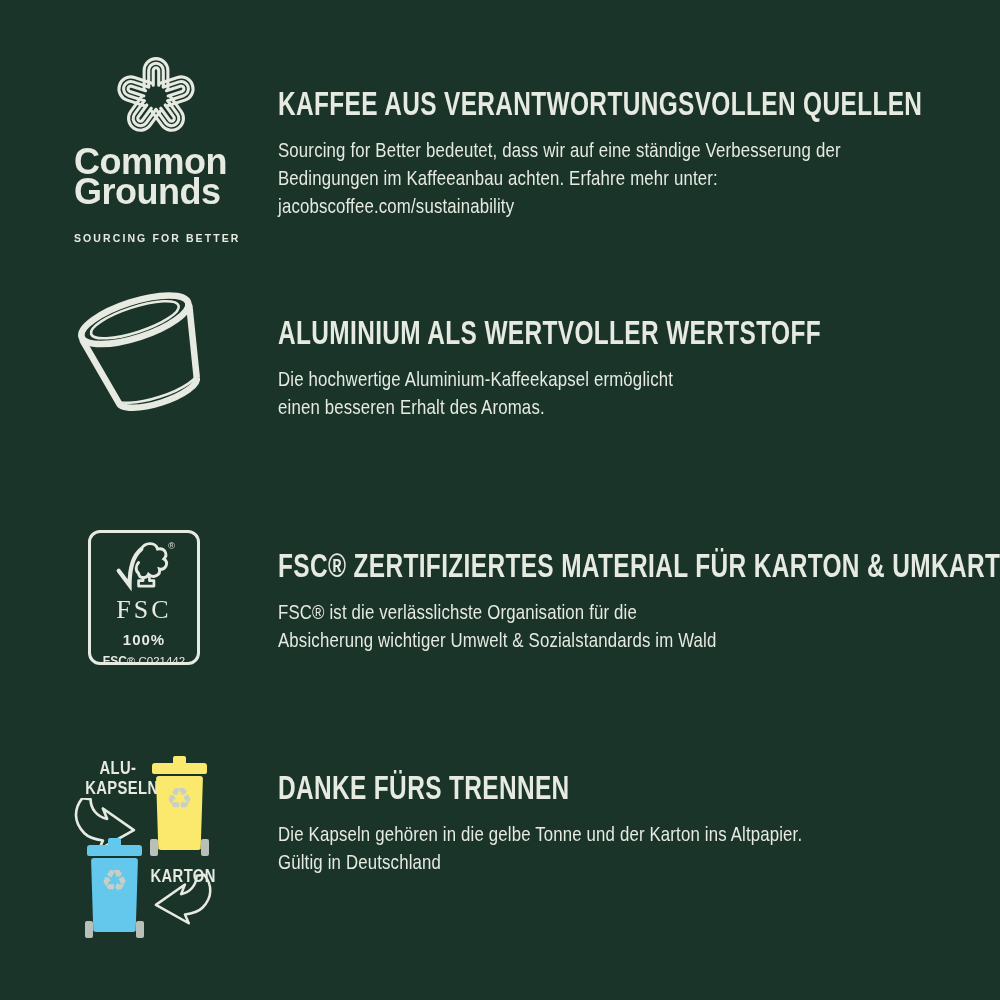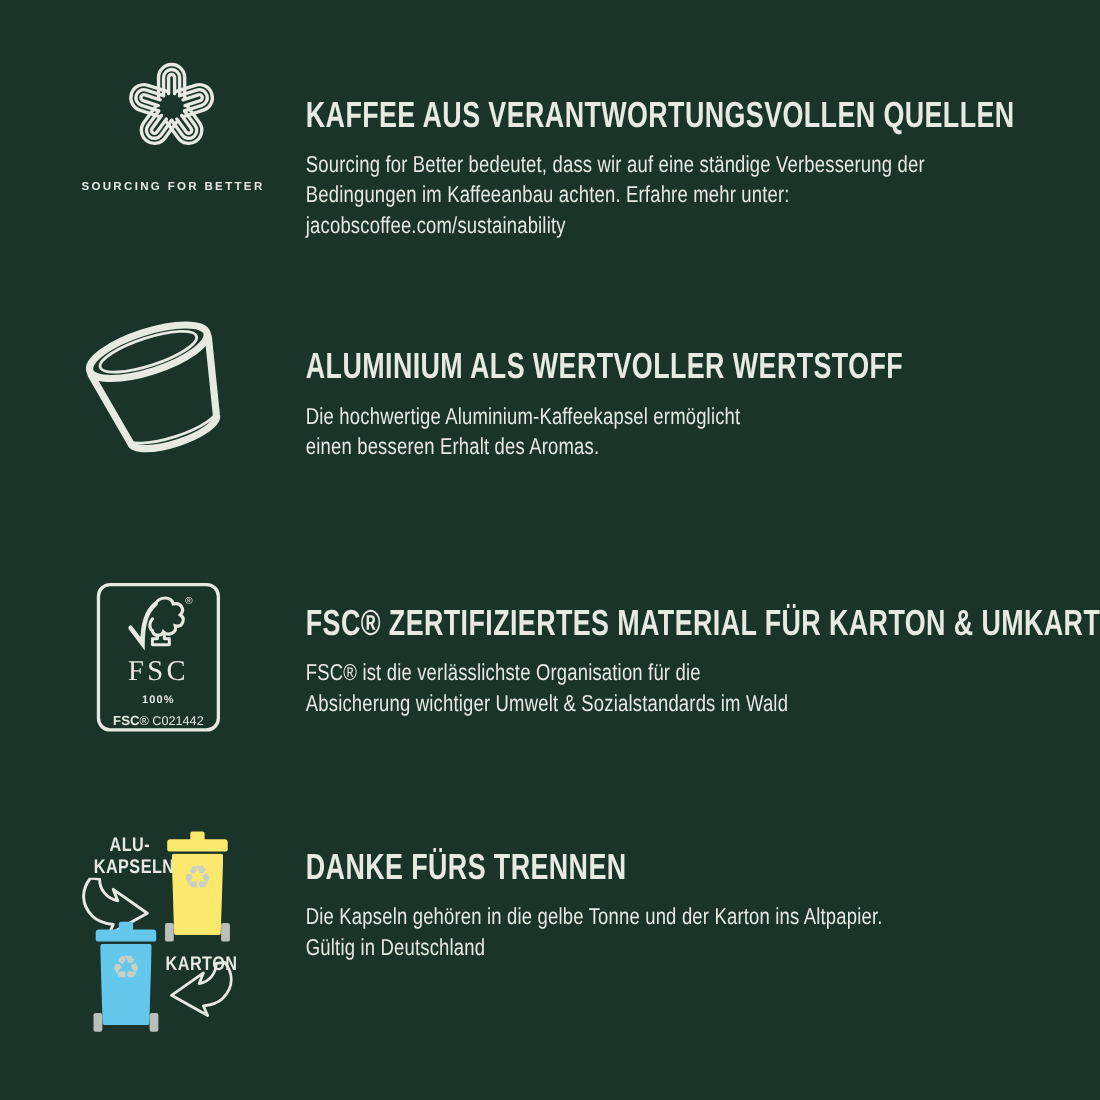--- a/index.html
+++ b/index.html
@@ -25,21 +25,21 @@
   .brand-tagline{font-size:10.5px;font-weight:bold;letter-spacing:2.1px;margin-top:25px;padding-left:14px;white-space:nowrap;}
 
   
   .capsule{position:absolute;left:62px;top:284px;}
 
   
   .fsc{position:absolute;left:88px;top:530px;width:112px;height:135px;border:3px solid #e6eae1;
        border-radius:12px;box-sizing:border-box;text-align:center;}
   .fsc svg{margin:7px auto 0 auto;}
   .fsc-name{font-family:"Liberation Serif",serif;font-size:26px;line-height:1;letter-spacing:3px;margin-top:1px;}
-  .fsc-percent{font-size:10px;font-weight:bold;letter-spacing:1px;margin-top:8px;}
+  .fsc-percent{font-size:15px;font-weight:bold;letter-spacing:1px;margin-top:8px;}
   .fsc-license{font-size:11.5px;margin-top:6px;white-space:nowrap;text-align:center;}
   .fsc-license b{font-size:12px;}
 
   
   .bins{position:absolute;left:56px;top:748px;width:210px;height:200px;text-decoration:underline;}
   .bin{position:absolute;width:55px;height:97px;}
   .bin .wheel{position:absolute;bottom:-3px;width:8px;height:17px;background:#b9c0b9;border-radius:2px;}
   .bin .wheel.l{left:-2px;} .bin .wheel.r{right:-2px;}
   .bin .handle{position:absolute;top:0;left:21px;width:13px;height:9px;border-radius:2px;}
   .bin .lid{position:absolute;top:7px;left:0;width:55px;height:11px;border-radius:3px 3px 2px 2px;}
@@ -70,20 +70,24 @@
           <path d="M-13,-9 L-13,-29 A13,13 0 0 1 13,-29 L13,-9"></path>
           <path d="M-8,-11 L-8,-29 A8,8 0 0 1 8,-29 L8,-11"></path>
           <path d="M-3,-13 L-3,-29 A3,3 0 0 1 3,-29 L3,-13"></path>
         </g>
         <use href="#petal" transform="rotate(72)"></use>
         <use href="#petal" transform="rotate(144)"></use>
         <use href="#petal" transform="rotate(216)"></use>
         <use href="#petal" transform="rotate(288)"></use>
       </g>
     </svg>
+    <div class="brand-name">
+      <div>Common</div>
+      <div>Grounds</div>
+    </div>
     <div class="brand-tagline">SOURCING FOR BETTER</div>
   </div>
 
   <svg class="capsule" width="168" height="156" viewBox="0 0 168 156">
     <g class="stroke" transform="rotate(-18 84 70)">
       <ellipse cx="84" cy="34" rx="56" ry="18" stroke-width="6.5"></ellipse>
       <ellipse cx="84" cy="34" rx="46" ry="12.5" stroke-width="2.6"></ellipse>
       <path d="M28 38 L43 108 A41 13 0 0 0 125 108 L140 38" stroke-width="6.5" stroke-linecap="round"></path>
       <path d="M40 102 A44 13 0 0 0 128 102" stroke-width="2.6"></path>
     </g>

